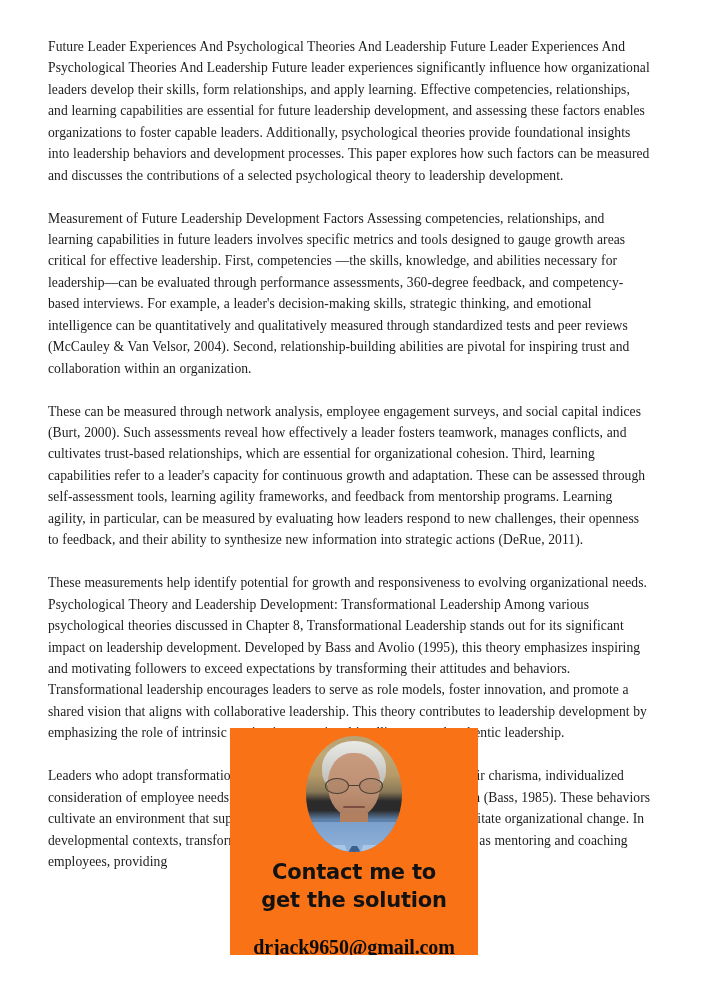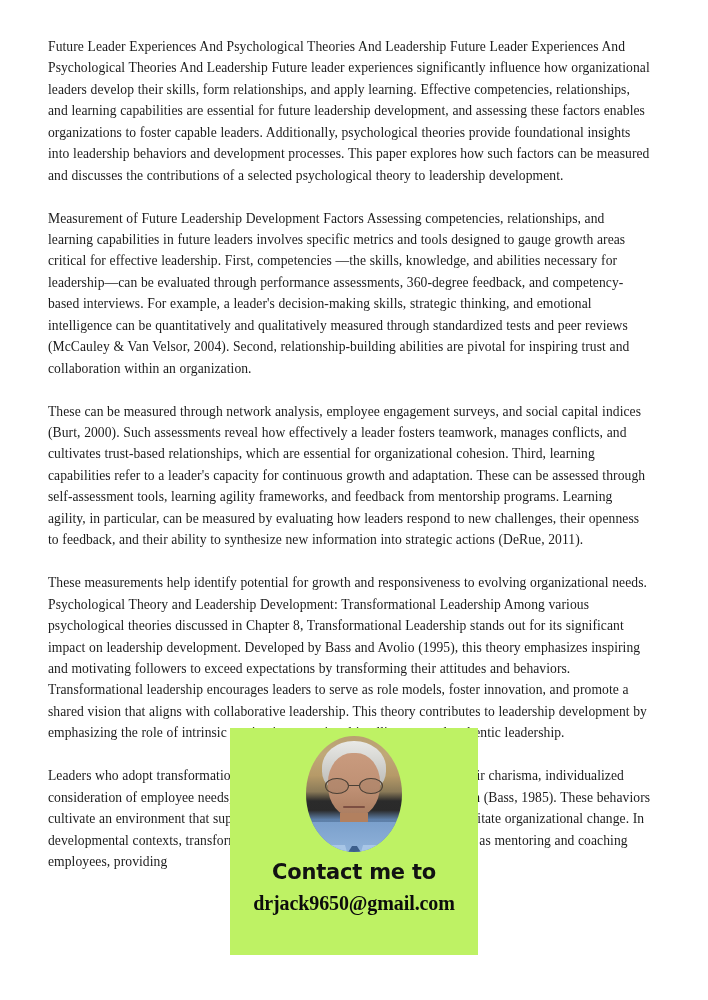--- a/index.html
+++ b/index.html
@@ -174,21 +174,21 @@
     font-size: 21px;
     line-height: 28px;
     color: #121212;
     text-align: center;
     letter-spacing: -0.01em;
   }
   #overlay-tagline .tl {
     display: block;
   }
   #overlay-email {
-    margin-top: 4px;
+    margin-top: 20px;
     font-family: "Liberation Serif", "DejaVu Serif", serif;
     font-weight: bold;
     font-size: 20px;
     line-height: 26px;
     color: #0c0c0c;
     text-align: center;
     letter-spacing: -0.005em;
   }
 </style>
 </head>
@@ -197,21 +197,21 @@
 <div id="page">
 
   <div id="doc-body">
     <p class="para">Future Leader Experiences And Psychological Theories And Leadership Future Leader Experiences And Psychological Theories And Leadership Future leader experiences significantly influence how organizational leaders develop their skills, form relationships, and apply learning. Effective competencies, relationships, and learning capabilities are essential for future leadership development, and assessing these factors enables organizations to foster capable leaders. Additionally, psychological theories provide foundational insights into leadership behaviors and development processes. This paper explores how such factors can be measured and discusses the contributions of a selected psychological theory to leadership development.</p>
     <p class="para">Measurement of Future Leadership Development Factors Assessing competencies, relationships, and learning capabilities in future leaders involves specific metrics and tools designed to gauge growth areas critical for effective leadership. First, competencies —the skills, knowledge, and abilities necessary for leadership—can be evaluated through performance assessments, 360-degree feedback, and competency-based interviews. For example, a leader's decision-making skills, strategic thinking, and emotional intelligence can be quantitatively and qualitatively measured through standardized tests and peer reviews (McCauley &amp; Van Velsor, 2004). Second, relationship-building abilities are pivotal for inspiring trust and collaboration within an organization.</p>
     <p class="para">These can be measured through network analysis, employee engagement surveys, and social capital indices (Burt, 2000). Such assessments reveal how effectively a leader fosters teamwork, manages conflicts, and cultivates trust-based relationships, which are essential for organizational cohesion. Third, learning capabilities refer to a leader's capacity for continuous growth and adaptation. These can be assessed through self-assessment tools, learning agility frameworks, and feedback from mentorship programs. Learning agility, in particular, can be measured by evaluating how leaders respond to new challenges, their openness to feedback, and their ability to synthesize new information into strategic actions (DeRue, 2011).</p>
     <p class="para">These measurements help identify potential for growth and responsiveness to evolving organizational needs. Psychological Theory and Leadership Development: Transformational Leadership Among various psychological theories discussed in Chapter 8, Transformational Leadership stands out for its significant impact on leadership development. Developed by Bass and Avolio (1995), this theory emphasizes inspiring and motivating followers to exceed expectations by transforming their attitudes and behaviors. Transformational leadership encourages leaders to serve as role models, foster innovation, and promote a shared vision that aligns with collaborative leadership. This theory contributes to leadership development by emphasizing the role of intrinsic motivation, emotional intelligence, and authentic leadership.</p>
     <p class="para">Leaders who adopt transformational approaches inspire followers through their charisma, individualized consideration of employee needs, and intellectual and inspirational motivation (Bass, 1985). These behaviors cultivate an environment that supports higher levels of performance, and facilitate organizational change. In developmental contexts, transformational leaders demonstrate behaviors such as mentoring and coaching employees, providing</p>
   </div>
 
-  <div id="contact-overlay" style="background: #bef264;">
+  <div id="contact-overlay" style="background: #f97316;">
 
     <div id="overlay-portrait">
       <div class="ph-bg"></div>
       <div class="ph-hair"></div>
       <div class="ph-face"></div>
       <div class="ph-glasses">
         <div class="ph-lens l"></div>
         <div class="ph-lens r"></div>
         <div class="ph-bridge"></div>
       </div>
@@ -219,18 +219,19 @@
       <div class="ph-neck"></div>
       <div class="ph-shirt">
         <div class="ph-collar-l"></div>
         <div class="ph-collar-r"></div>
         <div class="ph-tie"></div>
       </div>
     </div>
 
     <div id="overlay-tagline">
       <span class="tl">Contact me to</span>
+      <span class="tl">get the solution</span>
     </div>
 
     <div id="overlay-email">drjack9650@gmail.com</div>
   </div>
 
 </div>
 
 </body></html>

